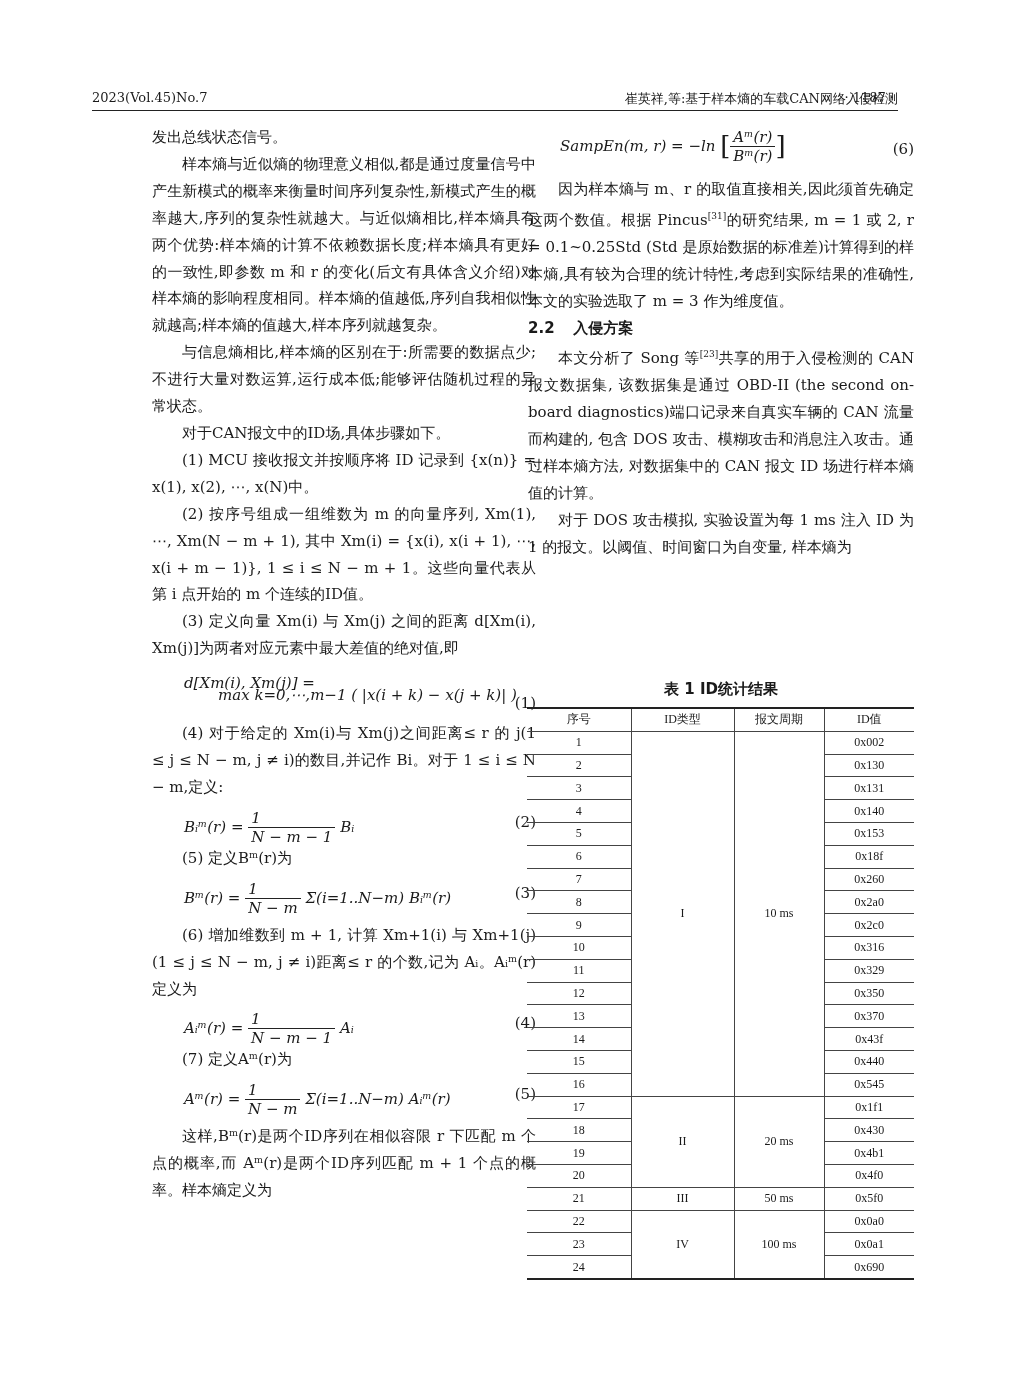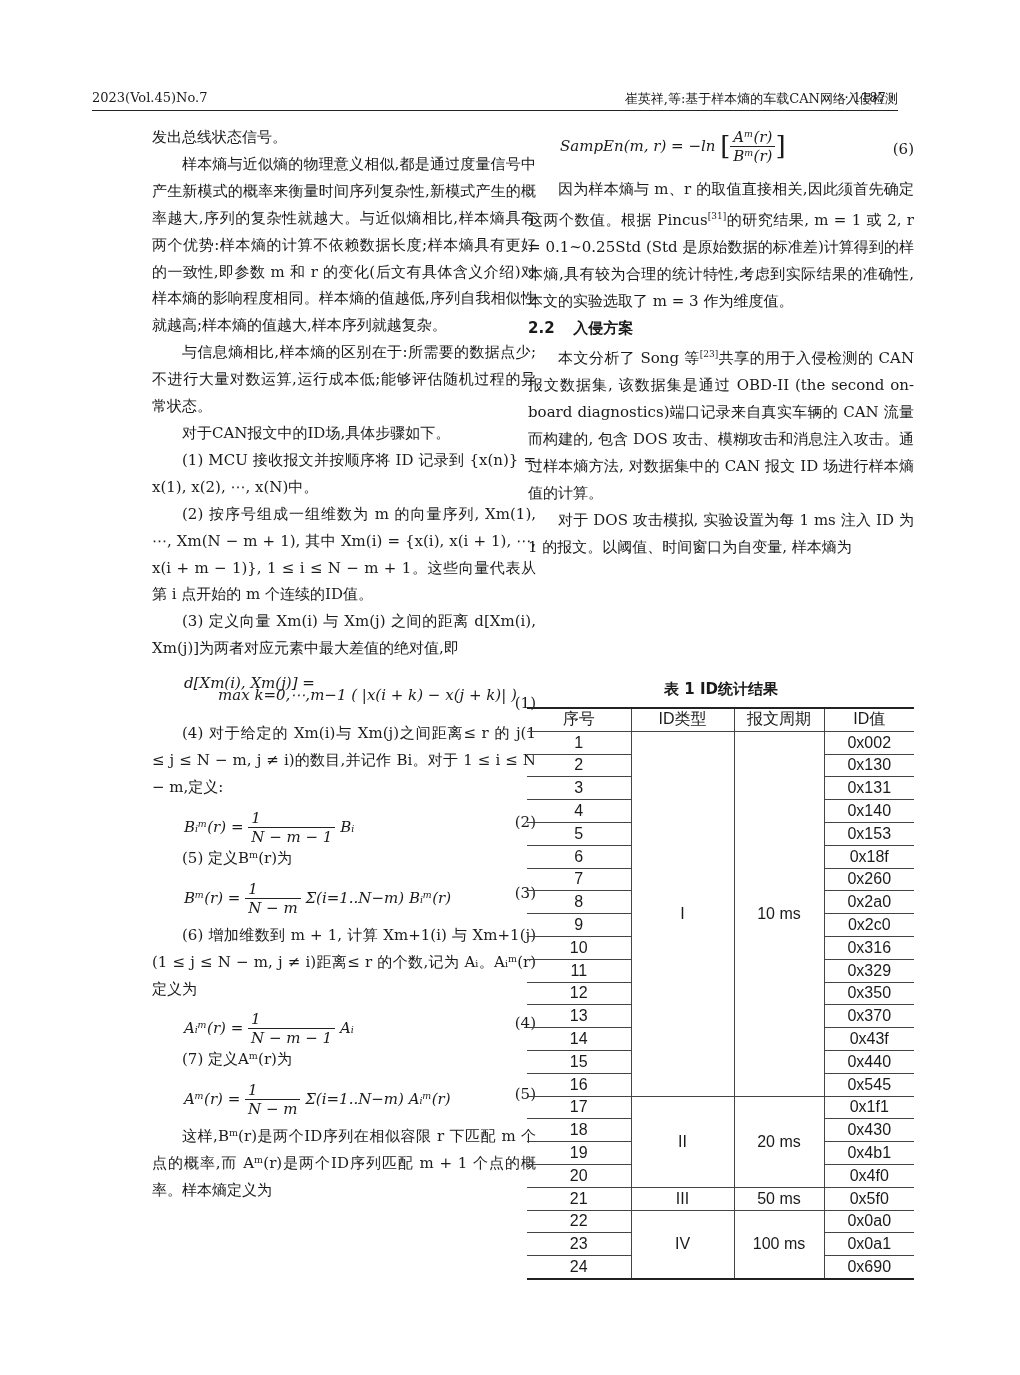--- a/index.html
+++ b/index.html
@@ -18,21 +18,21 @@
   .eq { position:relative; height:40px; margin:2px 0; }
   .eq .body { position:absolute; left:32px; top:6px; font-style:italic; font-size:15px; }
   .eq .num { position:absolute; right:0; top:6px; font-size:15px; }
   .frac { display:inline-block; vertical-align:middle; line-height:18px; }
   .frac .n { display:block; border-bottom:1px solid #222; padding:0 3px; }
   .frac .d { display:block; padding:0 3px; }
   .h2 { font-family:"DejaVu Sans","Liberation Sans",sans-serif; font-weight:bold; font-size:15px; }
   .tcap { position:absolute; left:528px; top:680px; width:386px; text-align:center;
           font-weight:bold; font-family:"DejaVu Sans","Liberation Sans",sans-serif; font-size:15px; }
   table.t { position:absolute; left:527px; top:707px; width:387px; border-collapse:collapse;
-            font-size:16px; font-family:Liberation Sans, sans-serif; }
+            font-size:12px; font-family:Liberation Serif, serif; }
   table.t { border-top:2px solid #222; border-bottom:2px solid #222; }
   table.t th, table.t td { height:21.8px; padding:0; text-align:center; border:1px solid #444; font-weight:normal; }
   table.t th:first-child, table.t td.seq { border-left:none; }
   table.t th:last-child, table.t td.idv { border-right:none; }
   table.t col.c1 { width:104px; } table.t col.c2 { width:103px; }
   table.t col.c3 { width:90px; } table.t col.c4 { width:90px; }
   sup { font-size:9px; }
   .it { font-style:italic; }
 </style>
 </head>

